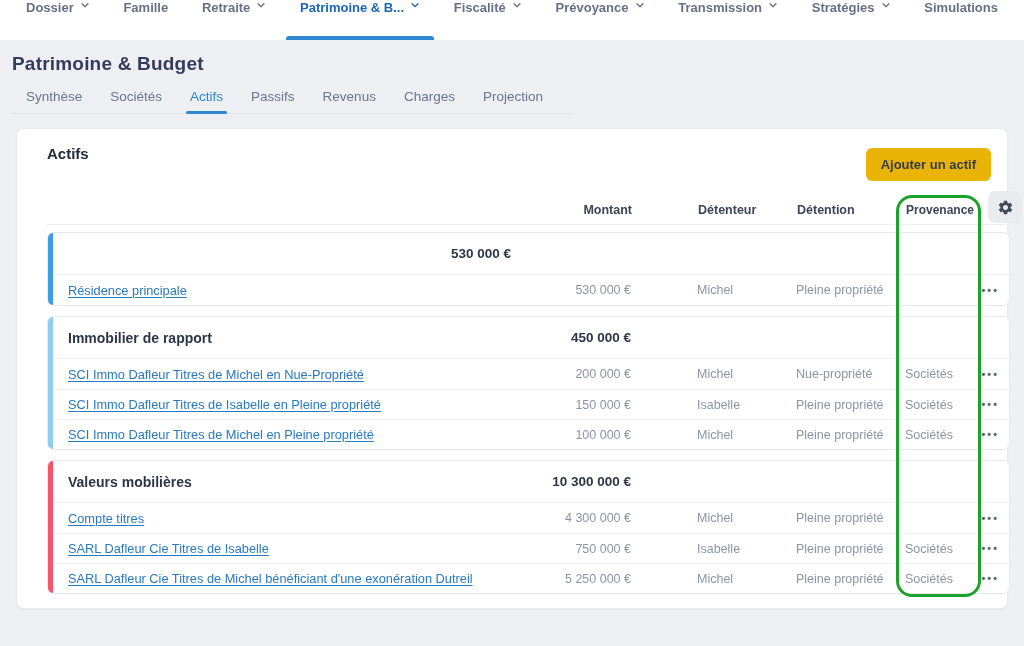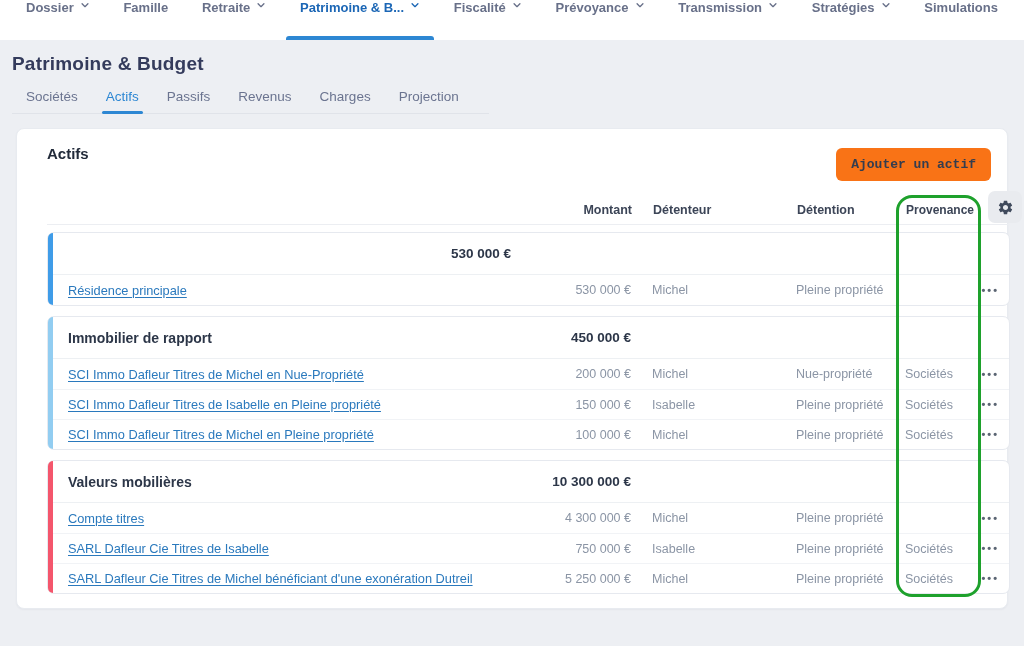--- a/index.html
+++ b/index.html
@@ -58,39 +58,39 @@
   .card {
     margin: 14px 16px 0; background: #fff;
     border: 1px solid #e8ebf0; border-radius: 8px;
     box-shadow: 0 1px 2px rgba(20,30,60,.04);
     padding: 12px 14px 14px;
   }
   .card-head { display: flex; justify-content: space-between; align-items: flex-start; padding: 4px 2px 0 16px; }
   .card-title { font-size: 15px; font-weight: 800; color: #222b3a; }
   .card-total { font-size: 24px; font-weight: 400; color: #9aa3b1; margin-top: 5px; letter-spacing: .3px; }
   .add-btn {
-    background: #f97316; border: none; border-radius: 6px;
+    background: #eab308; border: none; border-radius: 6px;
     padding: 9px 15px; font-size: 13px; font-weight: 700; color: #333d4f;
-    font-family: Liberation Mono, monospace; cursor: pointer; margin-top: 3px;
+    font-family: Liberation Sans, sans-serif; cursor: pointer; margin-top: 3px;
   }
   
   .table-area { position: relative; width: 963px; margin: 14px auto 0; margin-left: 16px; }
   .cols {
     display: grid;
     grid-template-columns: minmax(0,1fr) 120px 120px 112px 98px 40px;
     align-items: center;
   }
   .header-row {
     width: 963px; height: 30px;
     font-size: 12.5px; font-weight: 700; color: #3c4557;
     border-bottom: 1px solid #eceef2;
     padding: 0 8px 0 20px;
   }
   .col-montant { text-align: right; white-space: nowrap; }
-  .col-detenteur { padding-left: 21px; white-space: nowrap; }
+  .col-detenteur { padding-left: 21px; white-space: nowrap; margin-left: 45px; }
   .col-detention { padding-left: 45px; white-space: nowrap; }
   .col-provenance { padding-left: 42px; white-space: nowrap; }
   .header-row .col-provenance { font-size: 12px; }
   .col-menu { text-align: right; padding-right: 2px; }
   .gear-btn {
     position: absolute; top: -4px; right: -12px;
     width: 34px; height: 32px; border-radius: 7px;
     background: #e9ebef; border: none; cursor: pointer;
     display: flex; align-items: center; justify-content: center;
   }
@@ -211,20 +211,21 @@
     <span>Simulations</span>
 
   </div>
 </div>
 
 <div class="page-head">
   <div class="page-title">Patrimoine &amp; Budget</div>
 </div>
 
 <div class="tabs" id="subTabs">
+  <div class="tab"><span>Synthèse</span></div>
 
   <div class="tab"><span>Sociétés</span></div>
 
   <div class="tab active"><span>Actifs</span></div>
 
   <div class="tab"><span>Passifs</span></div>
 
   <div class="tab"><span>Revenus</span></div>
 
   <div class="tab"><span>Charges</span></div>

